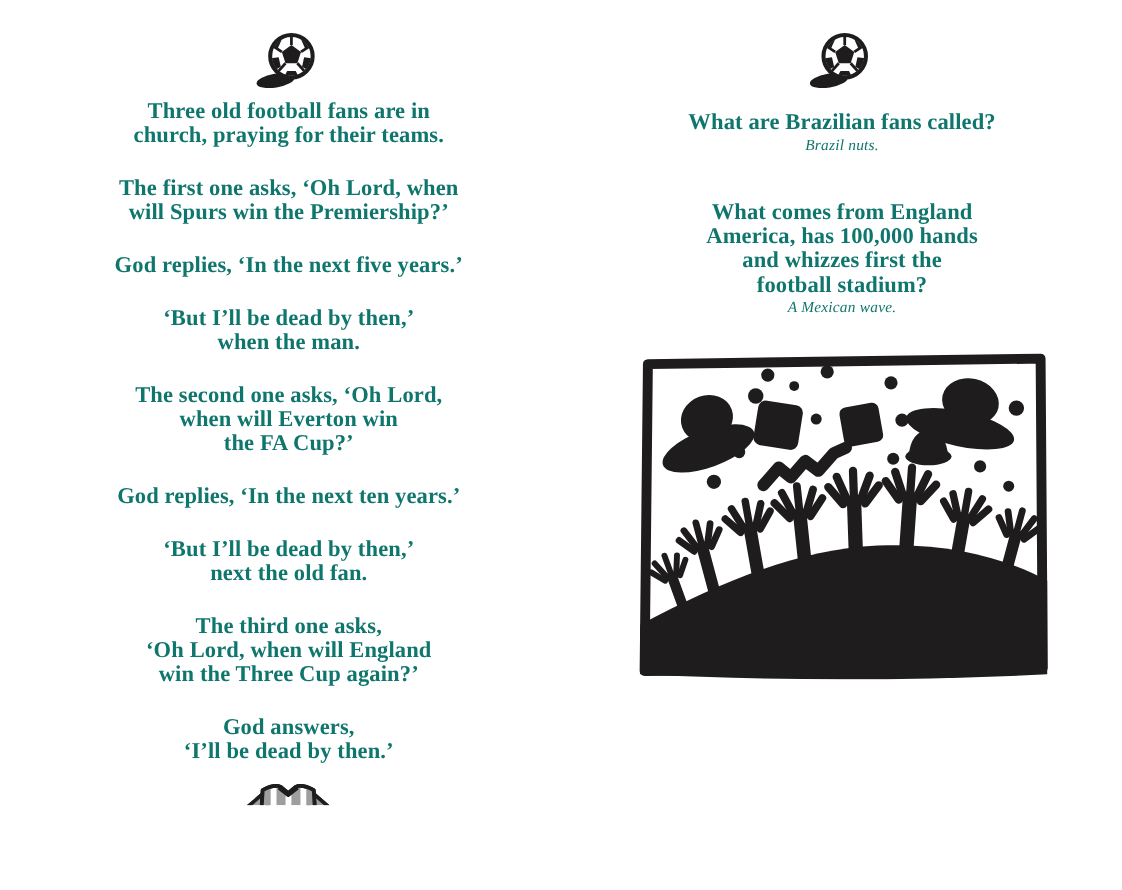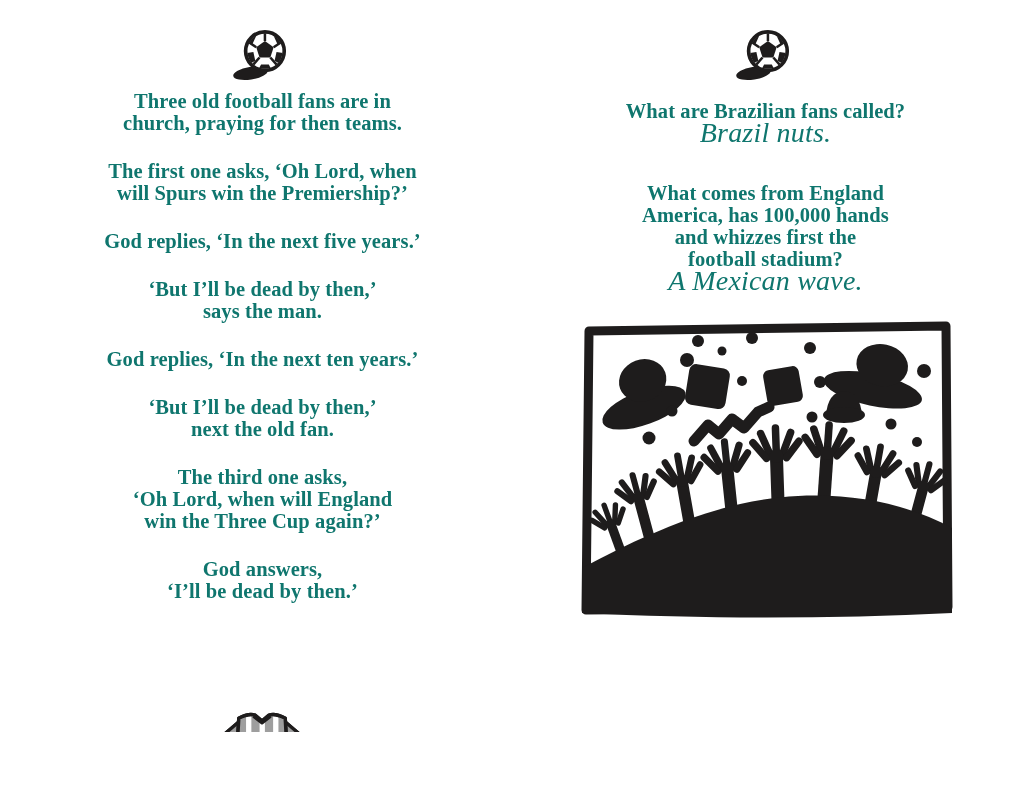--- a/index.html
+++ b/index.html
@@ -18,21 +18,21 @@
   .story{margin-top:10px;}
   .para{margin:0 0 26px 0;}
   .line{
     font-size:20.5px;line-height:22px;font-weight:bold;
     white-space:nowrap;letter-spacing:.1px;
   }
   .seg-italic{}
   .jokes{margin-top:20px;}
   .joke{margin:0 0 38px 0;}
   .joke .answer{
-    font-size:28px;line-height:22px;font-weight:normal;font-style:italic;
+    font-size:14px;line-height:22px;font-weight:normal;font-style:italic;
     white-space:nowrap;letter-spacing:.2px;
   }
   .illo{
     position:absolute;left:580px;top:320px;width:374px;height:298px;
   }
   .shirt-wrap{
     position:absolute;left:204px;top:708px;width:116px;height:94px;
   }
   svg{display:block;}
 </style>
@@ -70,32 +70,37 @@
 
   <section class="page page-left">
     <div class="ball-wrap">
       <svg width="64" height="56" viewBox="0 0 66 58">
           <use href="#soccer-ball"></use>
         </svg>
     </div>
     <div class="story" id="left-story">
         <div class="para">
           <div class="line">Three old football fans are in</div>
-          <div class="line">church, praying for then teams.</div>
+          <div class="line">church, praying for their teams.</div>
         </div>
         <div class="para">
           <div class="line">The first one asks, ‘Oh Lord, when</div>
           <div class="line">will Spurs win the Premiership?’</div>
         </div>
         <div class="para">
           <div class="line">God replies, ‘In the next five years.’</div>
         </div>
         <div class="para">
           <div class="line">‘But I’ll be dead by then,’</div>
-          <div class="line">says the man.</div>
+          <div class="line">when the man.</div>
+        </div>
+        <div class="para">
+          <div class="line">The second one asks, ‘Oh Lord,</div>
+          <div class="line">when will Everton win</div>
+          <div class="line">the FA Cup?’</div>
         </div>
         <div class="para">
           <div class="line">God replies, ‘In the next ten years.’</div>
         </div>
         <div class="para">
           <div class="line">‘But I’ll be dead by then,’</div>
           <div class="line">next the old fan.</div>
         </div>
         <div class="para">
           <div class="line">The third one asks,</div>

